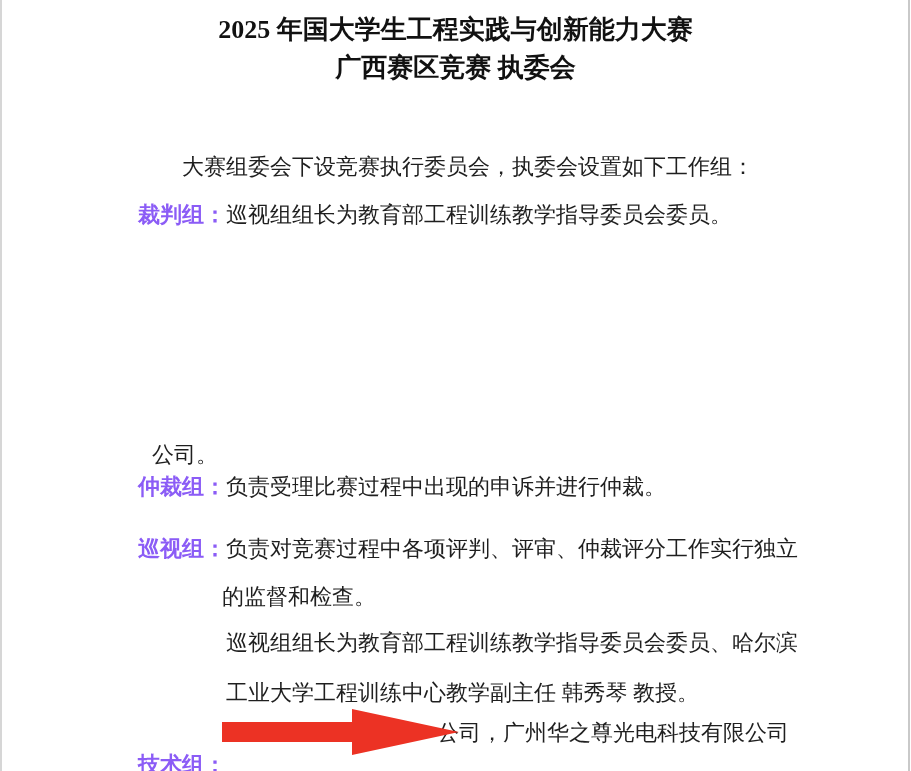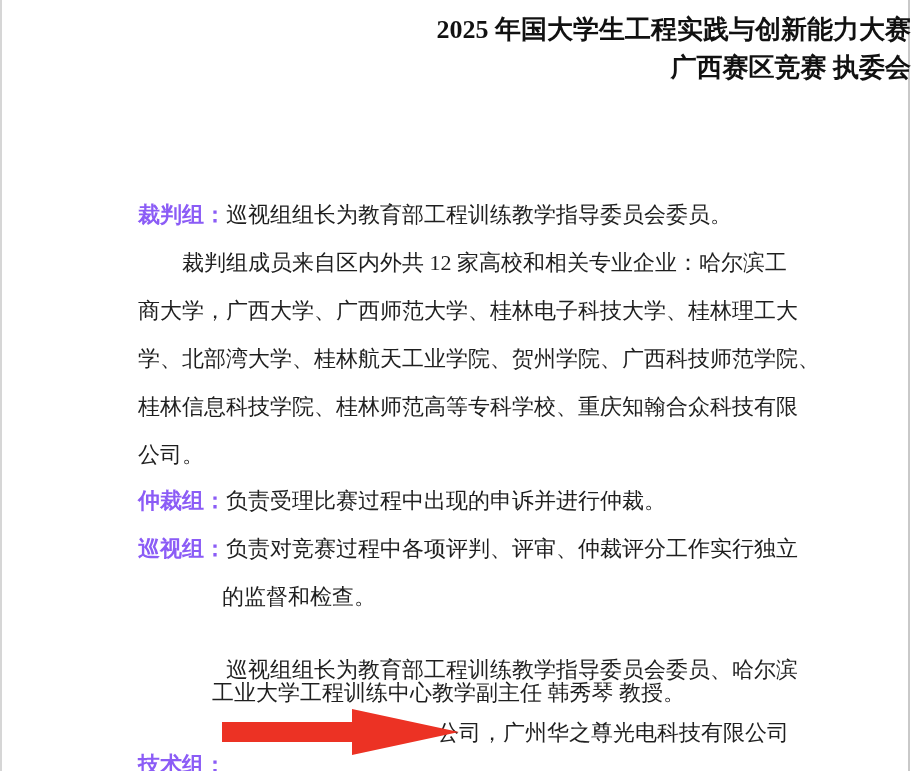--- a/index.html
+++ b/index.html
@@ -9,21 +9,21 @@
     background:#ffffff;
     overflow:hidden;
     font-family:"Liberation Serif","DejaVu Serif",serif;
     color:#1f1f1f;
   }
   .edge{position:absolute;top:0;bottom:0;width:2px;background:#d6d6d6;}
   .edge.left{left:0;}
   .edge.right{right:1px;background:#c9c9c9;}
   .title{
     position:absolute;left:0;width:100%;
-    text-align:right;
+    text-align:center;
     font-size:26px;font-weight:bold;color:#111111;
     white-space:nowrap;
   }
   .title.l1{top:12px;}
   .title.l2{top:50px;}
   .line{
     position:absolute;
     font-size:22px;line-height:30px;
     white-space:nowrap;
     color:#1f1f1f;
@@ -38,41 +38,38 @@
 <body>
 
 <div class="page">
 
   <div class="edge left"></div>
   <div class="edge right"></div>
 
   <div class="title l1">2025 年国大学生工程实践与创新能力大赛</div>
   <div class="title l2">广西赛区竞赛 执委会</div>
 
+  <div class="line" style="top:152px;left:182px">大赛组委会下设竞赛执行委员会，执委会设置如下工作组：</div>
 
   <div class="line" style="top:200px;left:138px">
     <span class="label">裁判组：</span><span>巡视组组长为教育部工程训练教学指导委员会委员。</span>
   </div>
 
-  <div class="line" style="top:248px;left:182px">裁判组成员来自区内外共 12 家高校和相关专业企业：哈尔滨工</div>
-  <div class="line" style="top:296px;left:138px">商大学，广西大学、广西师范大学、桂林电子科技大学、桂林理工大</div>
-  <div class="line" style="top:344px;left:138px">学、北部湾大学、桂林航天工业学院、贺州学院、广西科技师范学院、</div>
-  <div class="line" style="top:392px;left:138px">桂林信息科技学院、桂林师范高等专科学校、重庆知翰合众科技有限</div>
-  <div class="line" style="top:440px;left:138px">公司。</div>
+  <div class="line" style="top:440px;left:152px">公司。</div>
 
-  <div class="line" style="top:486px;left:138px">
+  <div class="line" style="top:472px;left:138px">
     <span class="label">仲裁组：</span><span>负责受理比赛过程中出现的申诉并进行仲裁。</span>
   </div>
 
   <div class="line" style="top:582px;left:222px">的监督和检查。</div>
   <div class="line" style="top:534px;left:138px">
     <span class="label">巡视组：</span><span>负责对竞赛过程中各项评判、评审、仲裁评分工作实行独立</span>
   </div>
-  <div class="line" style="top:655px;left:226px">巡视组组长为教育部工程训练教学指导委员会委员、哈尔滨</div>
-  <div class="line" style="top:678px;left:212px">工业大学工程训练中心教学副主任  韩秀琴  教授。</div>
+  <div class="line" style="top:628px;left:226px">巡视组组长为教育部工程训练教学指导委员会委员、哈尔滨</div>
+  <div class="line" style="top:678px;left:226px">工业大学工程训练中心教学副主任  韩秀琴  教授。</div>
 
   <div class="line" style="top:750px;left:138px">
     <span class="label">技术组：</span>
   </div>
   <div class="line" style="top:718px;left:437px">公司，广州华之尊光电科技有限公司</div>
 
   <svg class="arrow-annotation" viewBox="0 0 238 52" xmlns="http://www.w3.org/2000/svg">
     <polygon points="0,16 130,16 130,3 237,26 130,49 130,36 0,36" fill="#ec3224"></polygon>
   </svg>
 

